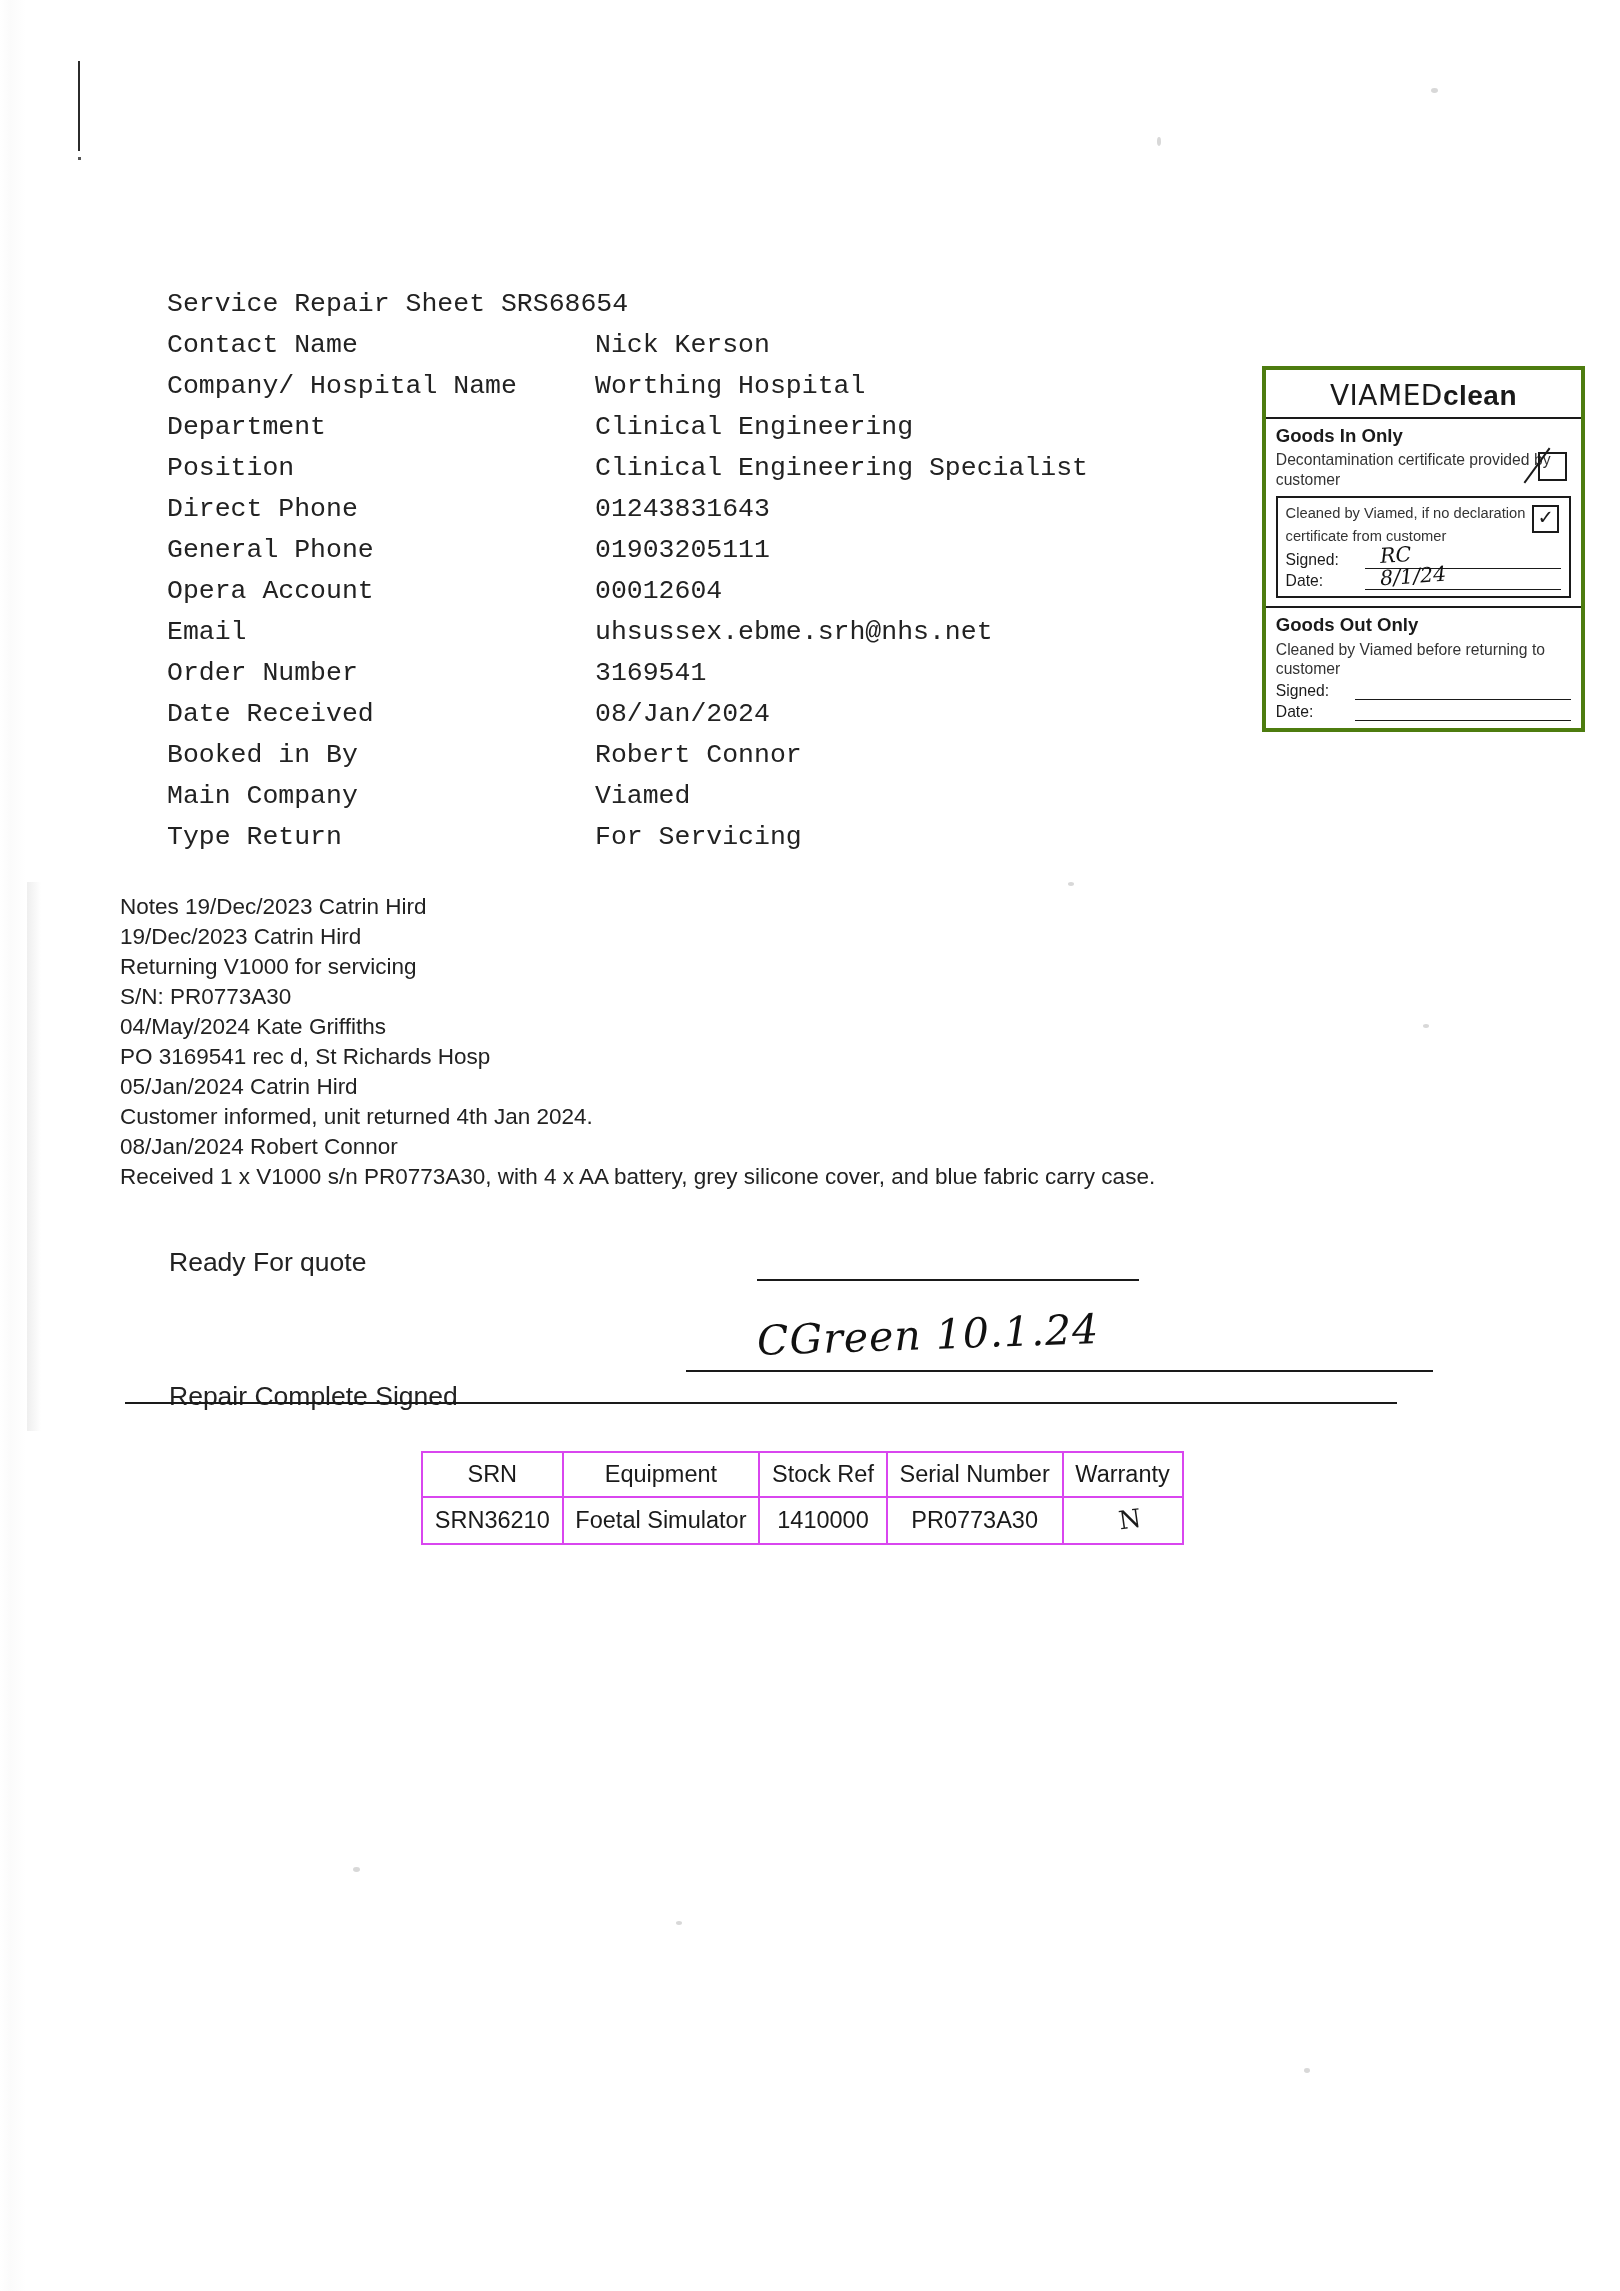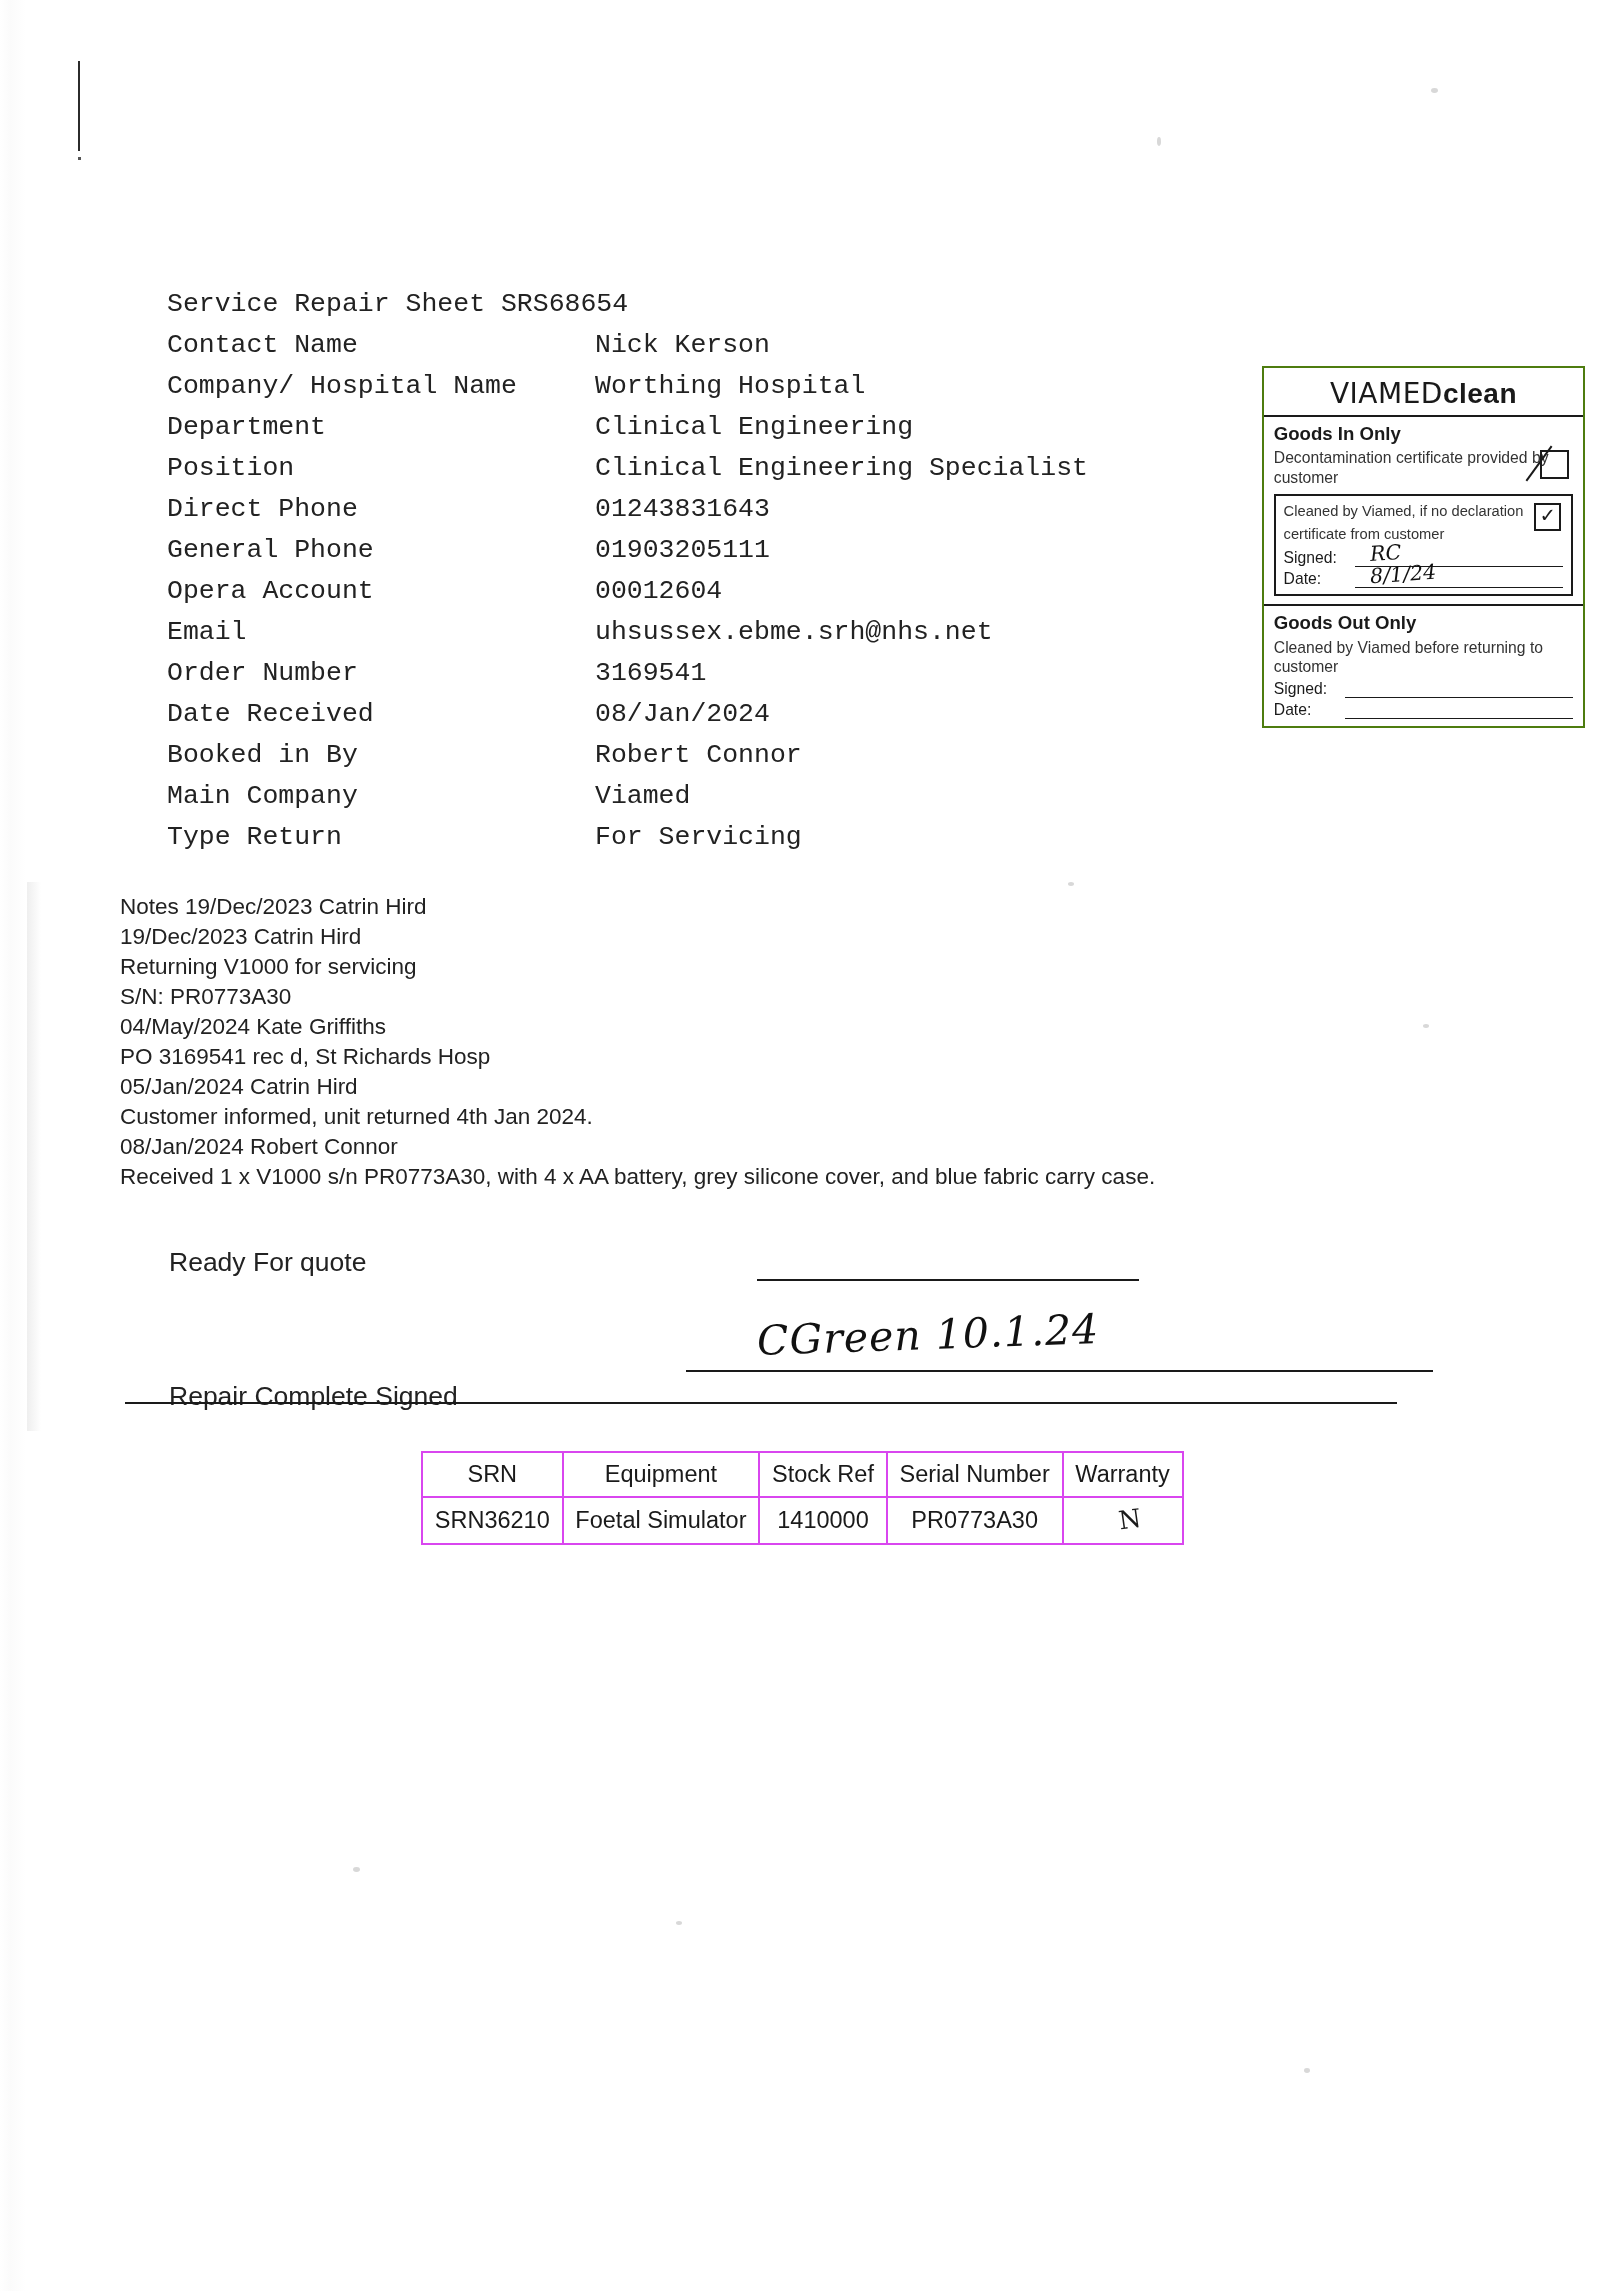--- a/index.html
+++ b/index.html
@@ -75,21 +75,21 @@
     display: inline-block;
     vertical-align: top;
   }
 
   
   .stamp {
     position: absolute;
     left: 1262px;
     top: 366px;
     width: 323px;
-    border: 2px solid #4d7c0f;
+    border: 4px solid #4d7c0f;
     background: #fff;
     box-sizing: border-box;
   }
   .stamp-title {
     text-align: center;
     font-size: 28px;
     padding: 8.8px 0 4.9px 0;
     letter-spacing: 0.5px;
   }
   .stamp-title .vm {
@@ -153,20 +153,21 @@
     font-size: 19.6px;
     line-height: 21.6px;
     text-align: center;
     font-family: "DejaVu Sans", sans-serif;
   }
   .sig-line {
     display: flex;
     align-items: flex-end;
     font-size: 15.7px;
     margin-top: 2.9px;
+    gap: 8px;
   }
   .sig-line .lbl { width: 71px; }
   .sig-line .rule {
     flex: 1;
     border-bottom: 1.5px solid #1a1a1a;
     height: 16.7px;
     position: relative;
   }
   .hand {
     position: absolute;

